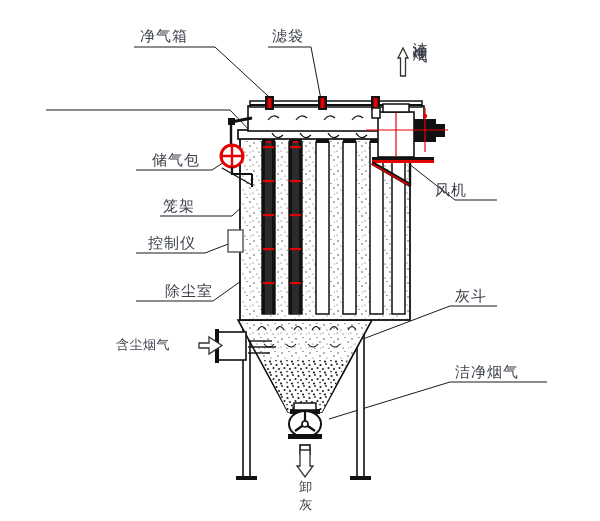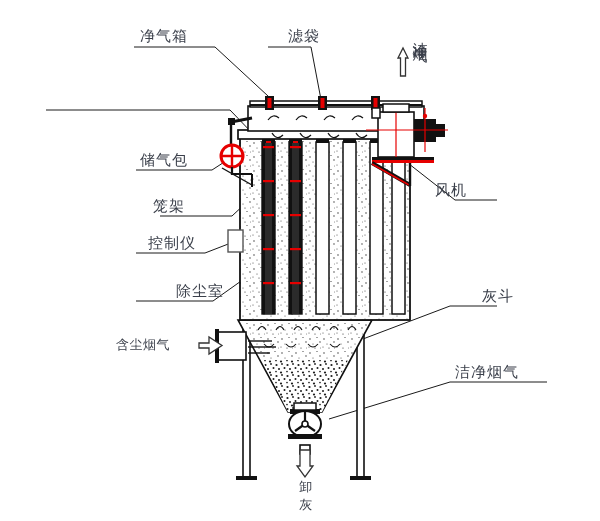--- a/index.html
+++ b/index.html
@@ -253,34 +253,34 @@
     <path d="M398,58 L403,48 L408,58 L405.5,58 L405.5,76 L400.5,76 L400.5,58 Z" fill="#fff" stroke="#333" stroke-width="1.3"></path>
 
     <path d="M209,337 L209,343 L199,343 L199,348 L209,348 L209,354 L222,345.5 Z" fill="#fff" stroke="#333" stroke-width="1.3"></path>
 
     <path d="M300,450 L310,450 L310,466 L313,466 L305,477 L297,466 L300,466 Z" fill="#fff" stroke="#333" stroke-width="1.3"></path>
   </g>
 </svg>
 
 <div class="lbl" style="left:140px;top:28px;">净气箱</div>
 
-<div class="lbl" style="left:272px;top:28px;margin-left:16px;">滤袋</div>
-
-
-<div class="lbl" style="left:140px;top:152px;">储气包</div>
-
-<div class="lbl" style="left:153px;top:198px;">笼架</div>
+<div class="lbl" style="left:272px;top:28px;">滤袋</div>
+
+
+<div class="lbl" style="left:152px;top:152px;">储气包</div>
+
+<div class="lbl" style="left:163px;top:198px;">笼架</div>
 
 <div class="lbl" style="left:148px;top:235px;">控制仪</div>
 
-<div class="lbl" style="left:140px;top:283px;padding-left:36px;">除尘室</div>
+<div class="lbl" style="left:129px;top:283px;padding-left:36px;">除尘室</div>
 
 <div class="lbl" style="left:435px;top:182px;">风机</div>
 
-<div class="lbl" style="left:455px;top:288px;margin-left:27px;">灰斗</div>
+<div class="lbl" style="left:455px;top:288px;">灰斗</div>
 
 <div class="lbl" style="left:455px;top:364px;">洁净烟气</div>
 
 <div class="lbl vert" style="left:412px;top:30px;height:76px;">洁净烟气</div>
 
 <div class="lbl small" style="left:116px;top:336px;">含尘烟气</div>
 
 <div class="lbl small stack" style="left:298px;top:478px;">卸灰</div>
 
 </div>

